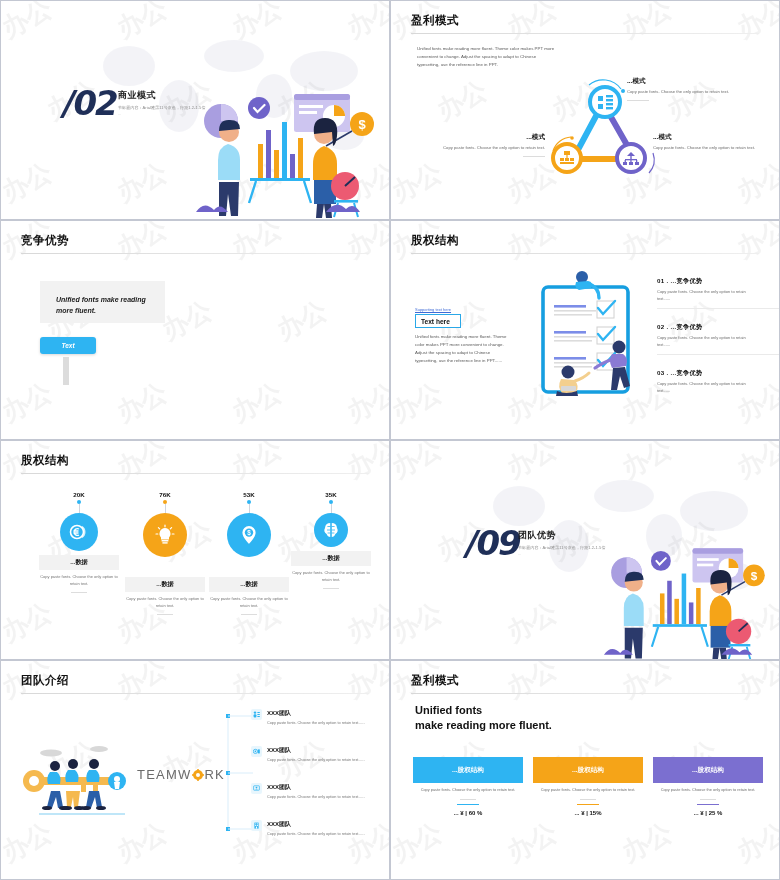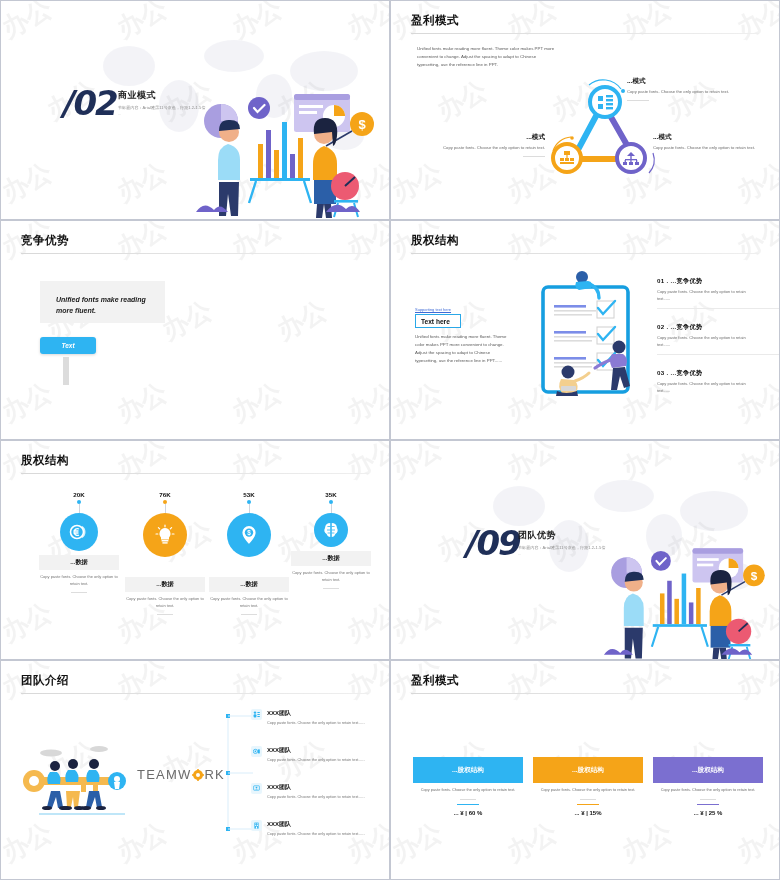--- a/index.html
+++ b/index.html
@@ -746,20 +746,24 @@
         <span style="left: 275px; top: 82px;">办公</span>
         <span style="left: 390px; top: 82px;">办公</span>
         <span style="left: 0px; top: 164px;">办公</span>
         <span style="left: 115px; top: 164px;">办公</span>
         <span style="left: 230px; top: 164px;">办公</span>
         <span style="left: 345px; top: 164px;">办公</span>
       </div>
     <div class="sl-title">盈利模式</div>
     <div class="sl-rule"></div>
 
+    <div class="eq-head" style="left:24px;top:42px;">
+      <div>Unified fonts</div>
+      <div>make reading more fluent.</div>
+    </div>
 
     <div class="eq-card" style="left:22px;top:96px;width:110px;">
       <div class="bar" style="background:#2eb4f2;">...股权结构</div>
       <div class="d">Copy paste fonts. Choose the only option to retain text.</div>
       <div class="sm"></div>
       <div class="ac" style="background:#2eb4f2;"></div>
       <div class="pc">... ¥ | 60 %</div>
     </div>
     <div class="eq-card" style="left:142px;top:96px;width:110px;">
       <div class="bar" style="background:#f5a418;">...股权结构</div>

